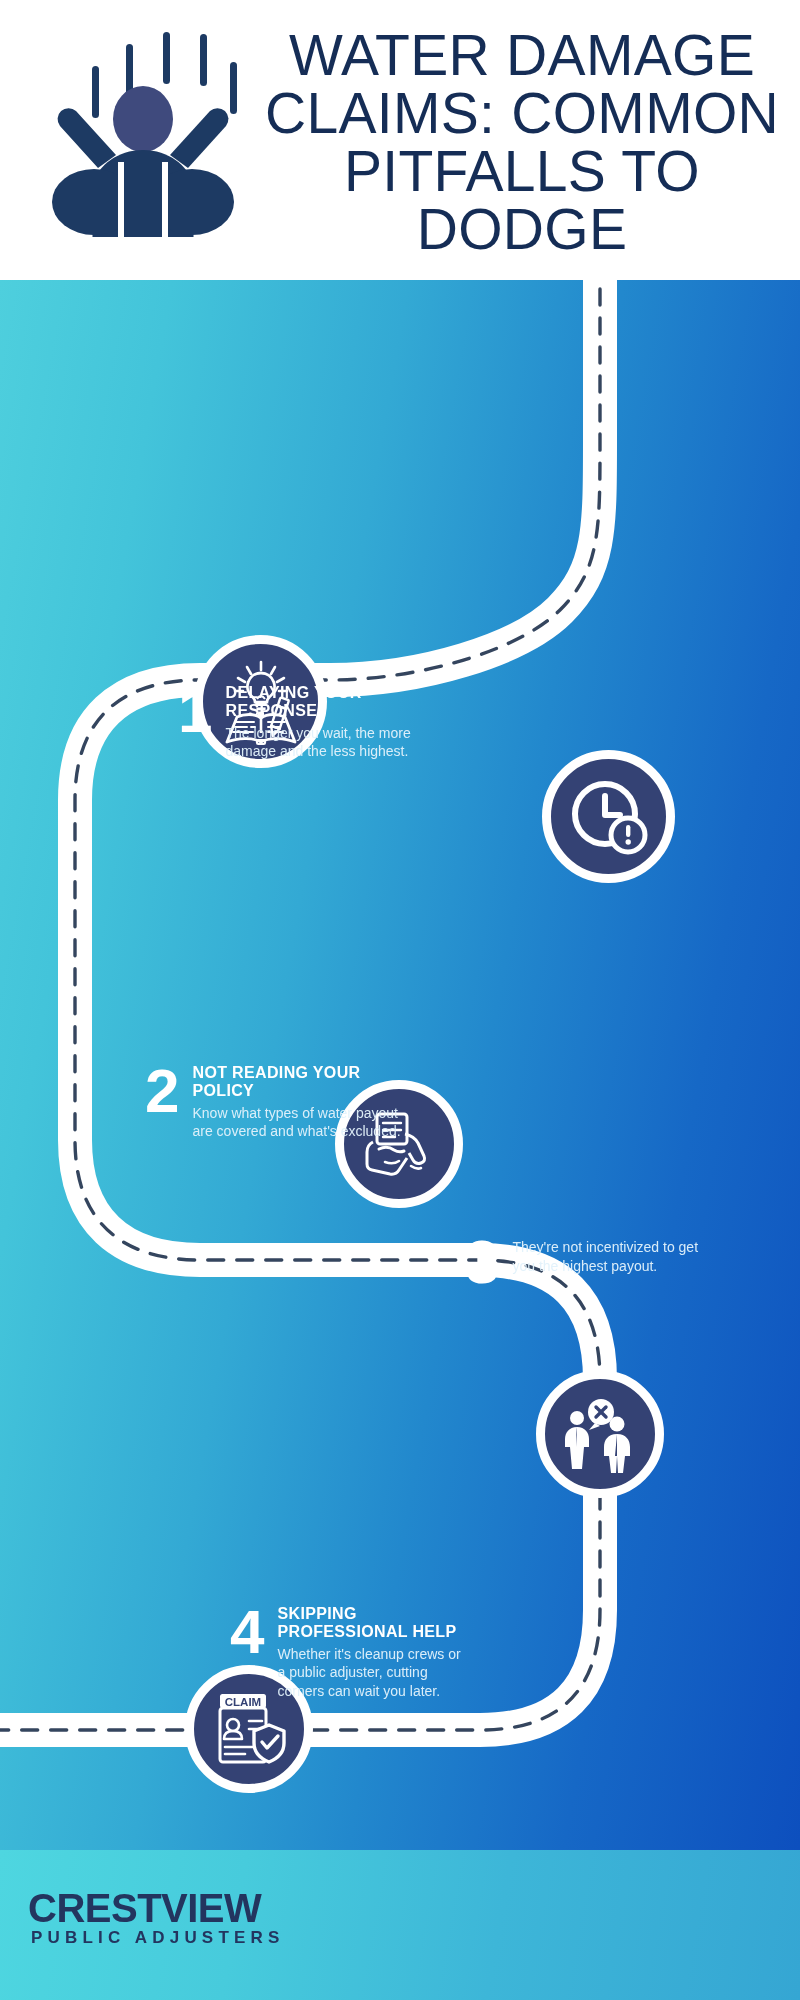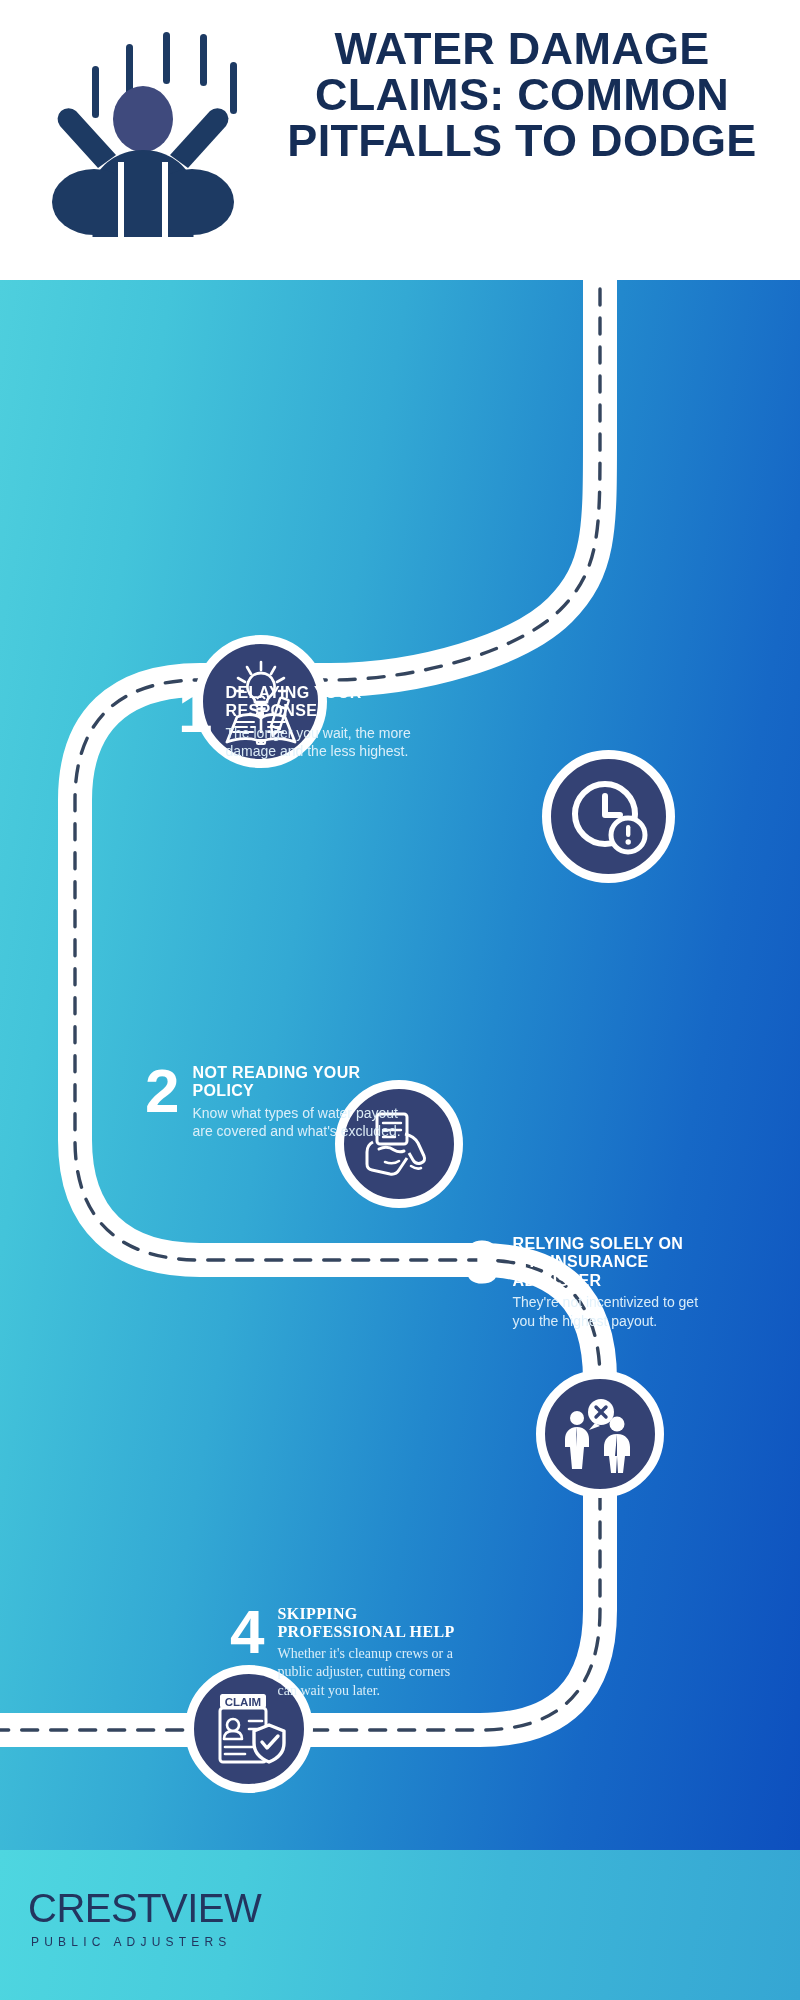--- a/index.html
+++ b/index.html
@@ -25,23 +25,23 @@
   }
   .header-mark {
     position: absolute; left: 38px; top: 22px;
     width: 210px; height: 215px;
   }
   .header-title {
     position: absolute; left: 262px; top: 26px;
     width: 520px;
     text-align: center;
     color: #152d56;
-    font-size: 45px;
+    font-size: 57px;
     line-height: 1.02;
-    font-weight: 700;
+    font-weight: 400;
     letter-spacing: 0.3px;
   }
 
   
   .body-panel {
     position: absolute; left: 0; top: 280px;
     width: 800px; height: 1570px;
     background: linear-gradient(100deg, #4ecfdd 0%, #43c4da 16%, #33a9d4 38%, #2288cd 58%, #1668c6 78%, #0d4fbe 100%);
     overflow: hidden;
   }
@@ -86,42 +86,41 @@
   }
 
   
   #step-1 { left: 178px; top: 404px; width: 310px; }
   #step-1 .step-copy { width: 245px; }
   #step-2 { left: 145px; top: 784px; width: 300px; }
   #step-2 .step-copy { width: 230px; }
   #step-3 { left: 465px; top: 955px; width: 300px; }
   #step-3 .step-copy { width: 200px; }
   #step-4 { left: 230px; top: 1325px; width: 300px; }
-  #step-4 .step-copy { width: 200px; font-family: Liberation Serif, serif; }
+  #step-4 .step-copy { width: 200px; }
 
   
   .footer {
     position: absolute; left: 0; top: 1850px;
     width: 800px; height: 150px;
     background: linear-gradient(100deg, #4ed6e0 0%, #47cbdc 30%, #3db6d8 62%, #35a6d3 100%);
   }
   .logo-wrap { position: absolute; left: 28px; top: 38px; }
   .logo-name {
     color: #23355f;
     font-size: 40px;
-    font-weight: 400;
+    font-weight: 700;
     letter-spacing: -0.5px;
     line-height: 1;
   }
   .logo-tag {
     color: #23355f;
-    font-size: 12px;
-    font-weight: 400;
+    font-size: 17px;
+    font-weight: 700;
     letter-spacing: 5.2px;
-    margin-top: 7px;
     padding-left: 3px;
   }
 </style>
 </head>
 <body>
 
 <div id="infographic">
 
   <div class="header">
 
@@ -287,21 +286,20 @@
       <div class="step-num">2</div>
       <div class="step-copy">
         <div class="step-title">NOT READING YOUR POLICY</div>
         <div class="step-desc">Know what types of water payout are covered and what's excluded.</div>
       </div>
     </div>
 
     <div class="step" id="step-3">
       <div class="step-num">3</div>
       <div class="step-copy">
-        <div class="step-title">RELYING SOLELY ON THE INSURANCE ADJUSTER</div>
         <div class="step-desc">They're not incentivized to get you the highest payout.</div>
       </div>
     </div>
 
     <div class="step" id="step-4">
       <div class="step-num">4</div>
       <div class="step-copy">
         <div class="step-title">SKIPPING PROFESSIONAL HELP</div>
         <div class="step-desc">Whether it's cleanup crews or a public adjuster, cutting corners can wait you later.</div>
       </div>

